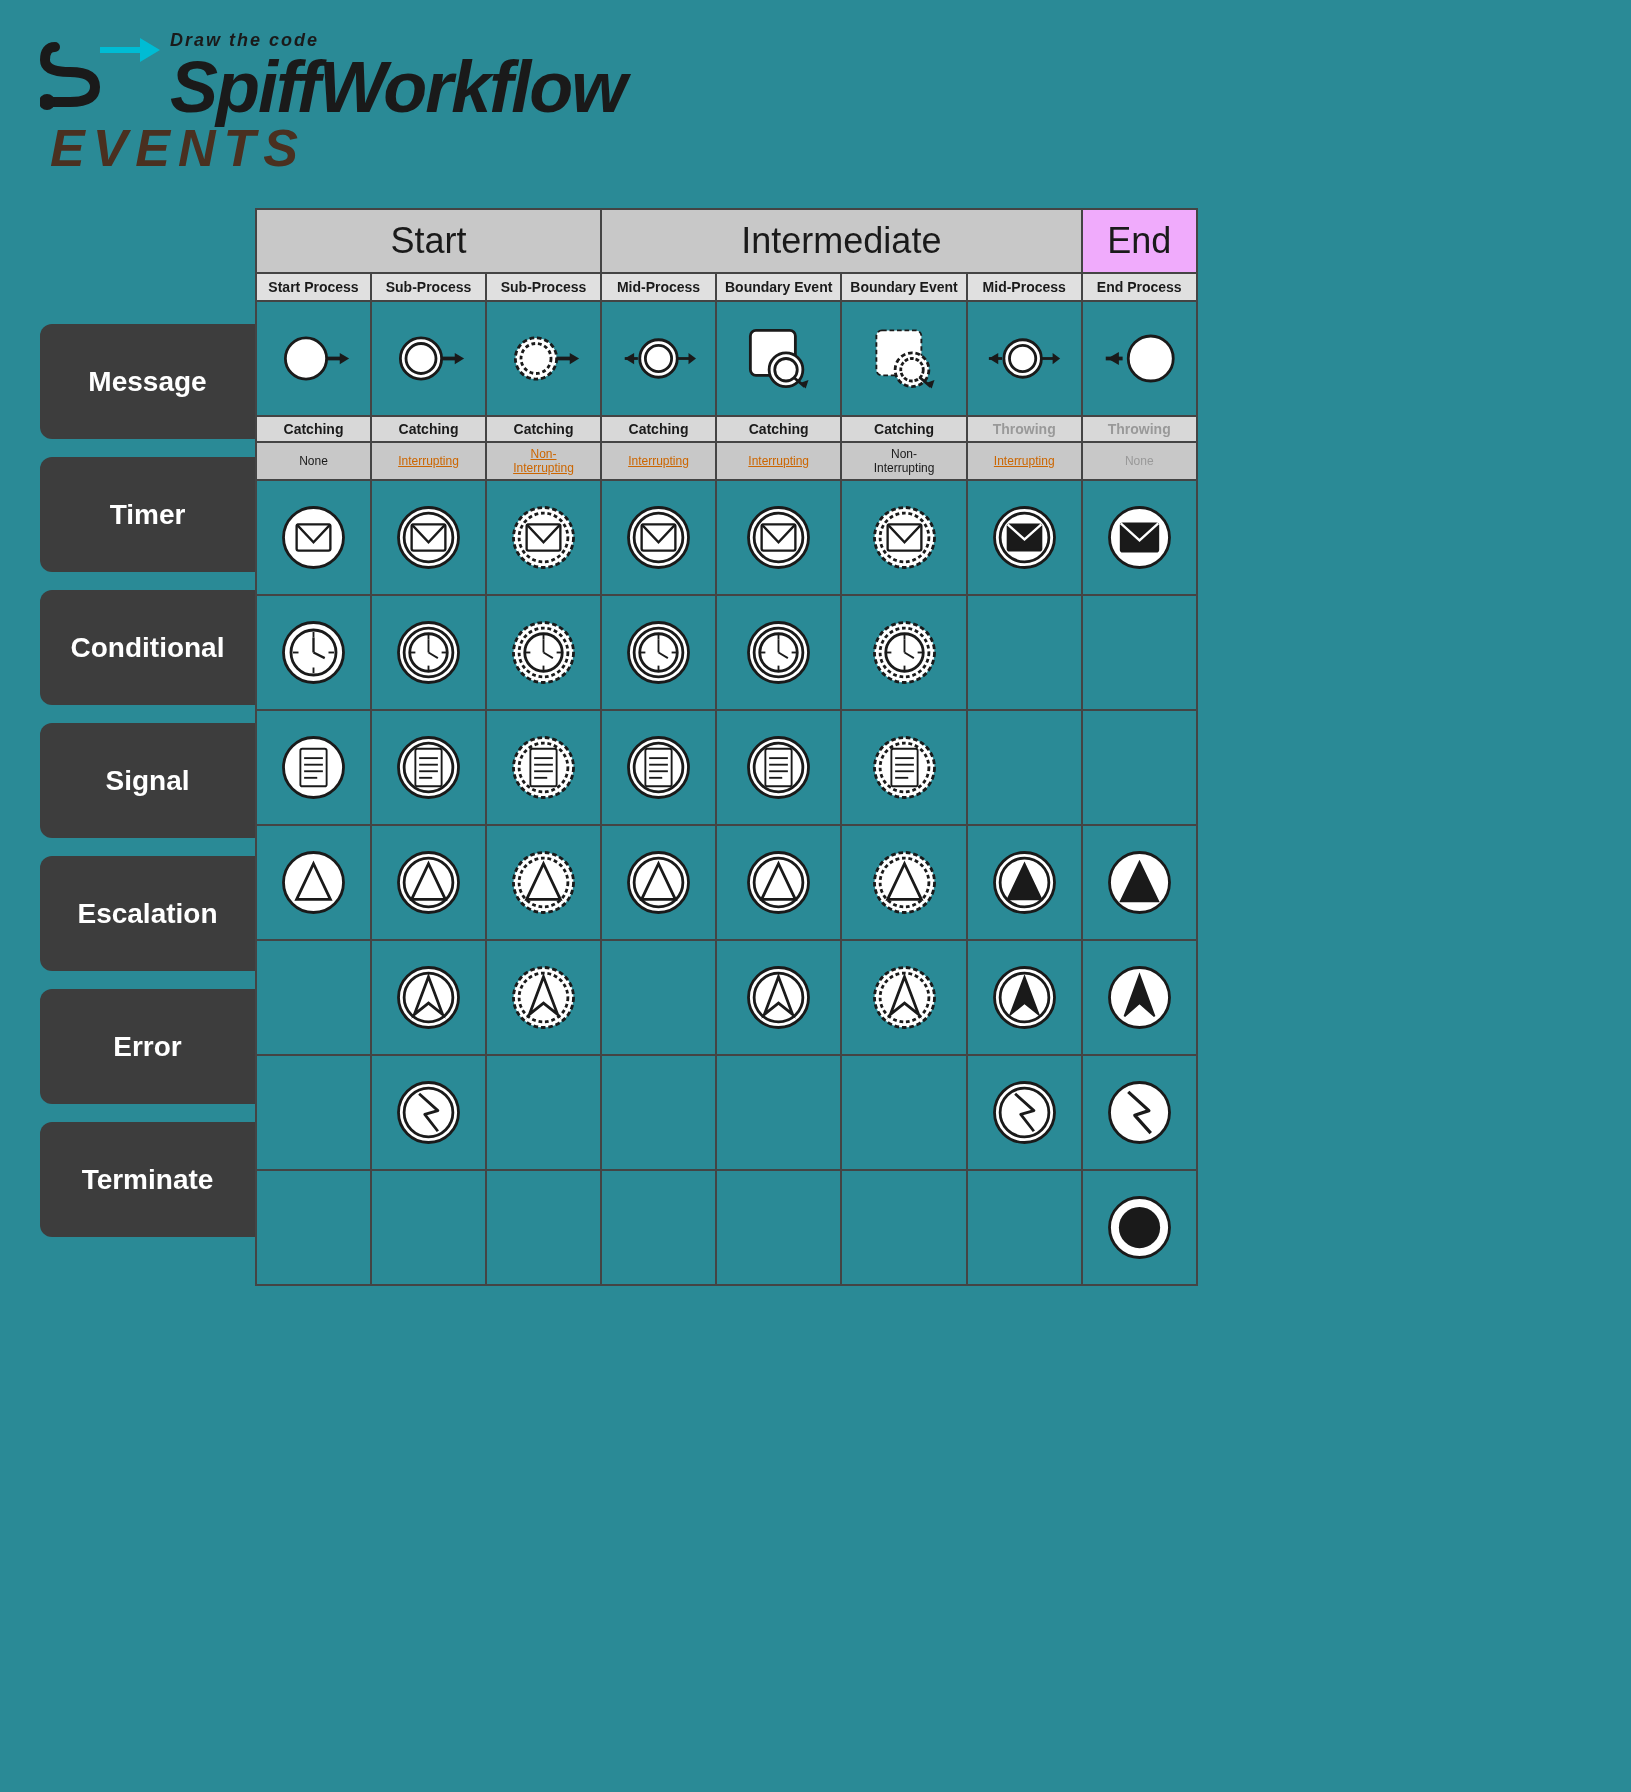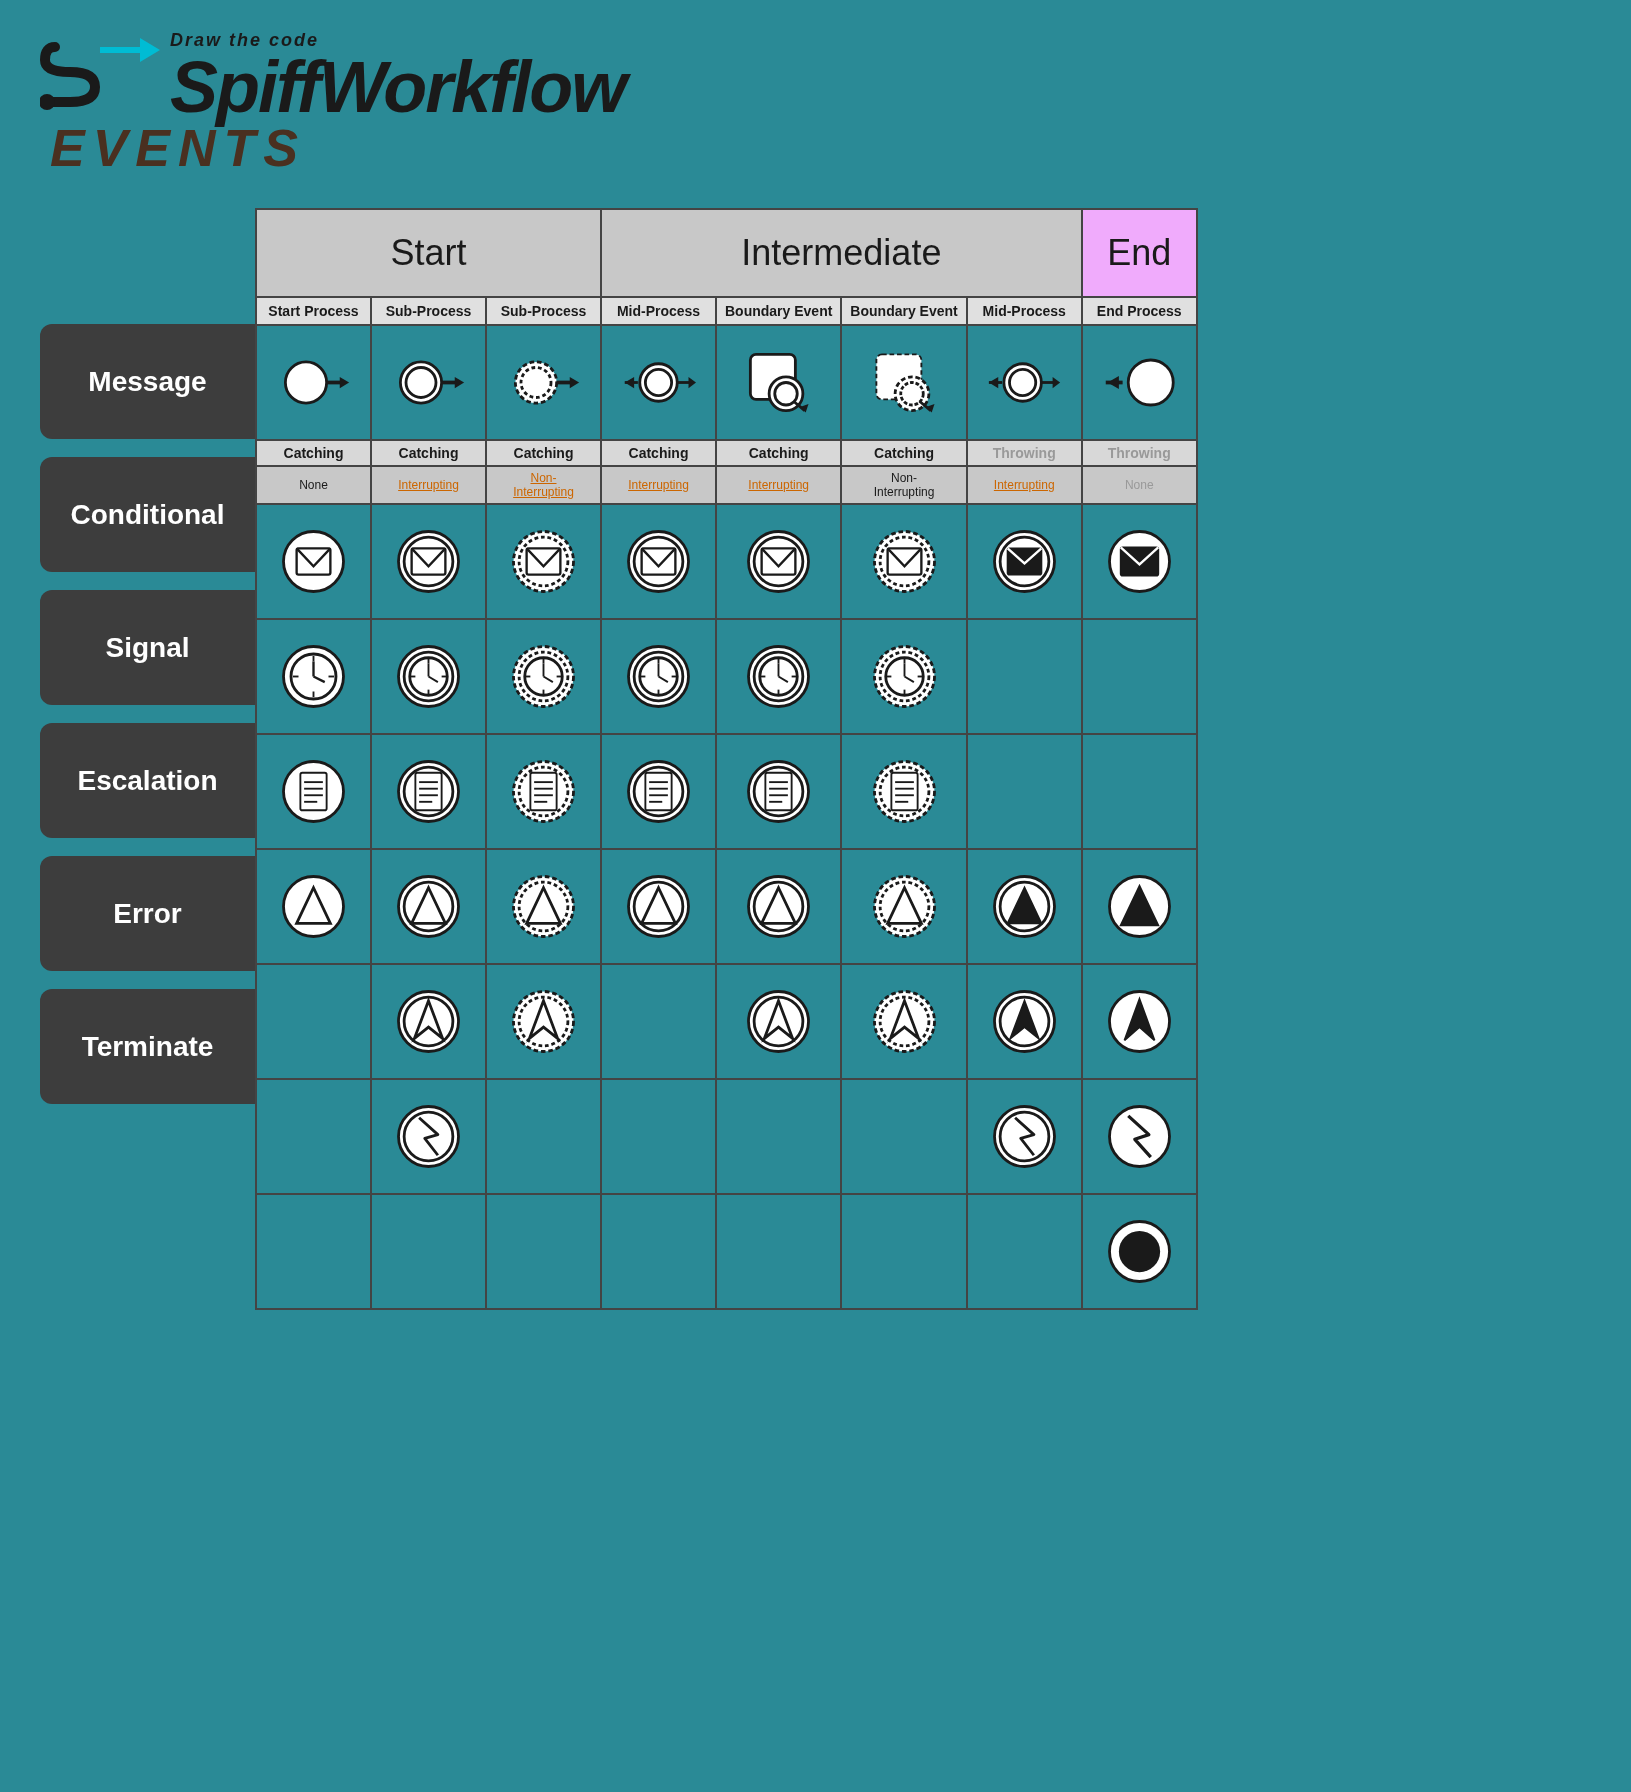--- a/index.html
+++ b/index.html
@@ -173,21 +173,21 @@
     }
 
     
     .end-header {
       background: #f0abfc;
       font-size: 36px;
       font-weight: normal;
     }
 
     .header-row-top th {
-      padding: 22px 5px;
+      padding: 10px 5px;
       margin-left: 7px;
     }
 
     
     circle, ellipse {
       stroke-width: 3;
     }
 
     .empty-cell {
       background: #2a8a96;
@@ -215,20 +215,21 @@
       </span>
     </div>
   </div>
   <div class="events-title">EVENTS</div>
 </div>
 
 <div class="main-layout">
 
   <div class="row-labels">
     <div class="row-label">Message</div>
+    <div class="row-label">Timer</div>
     <div class="row-label">Conditional</div>
     <div class="row-label">Signal</div>
     <div class="row-label">Escalation</div>
     <div class="row-label">Error</div>
     <div class="row-label">Terminate</div>
   </div>
 
   <table class="events-table">
 
     <thead>

